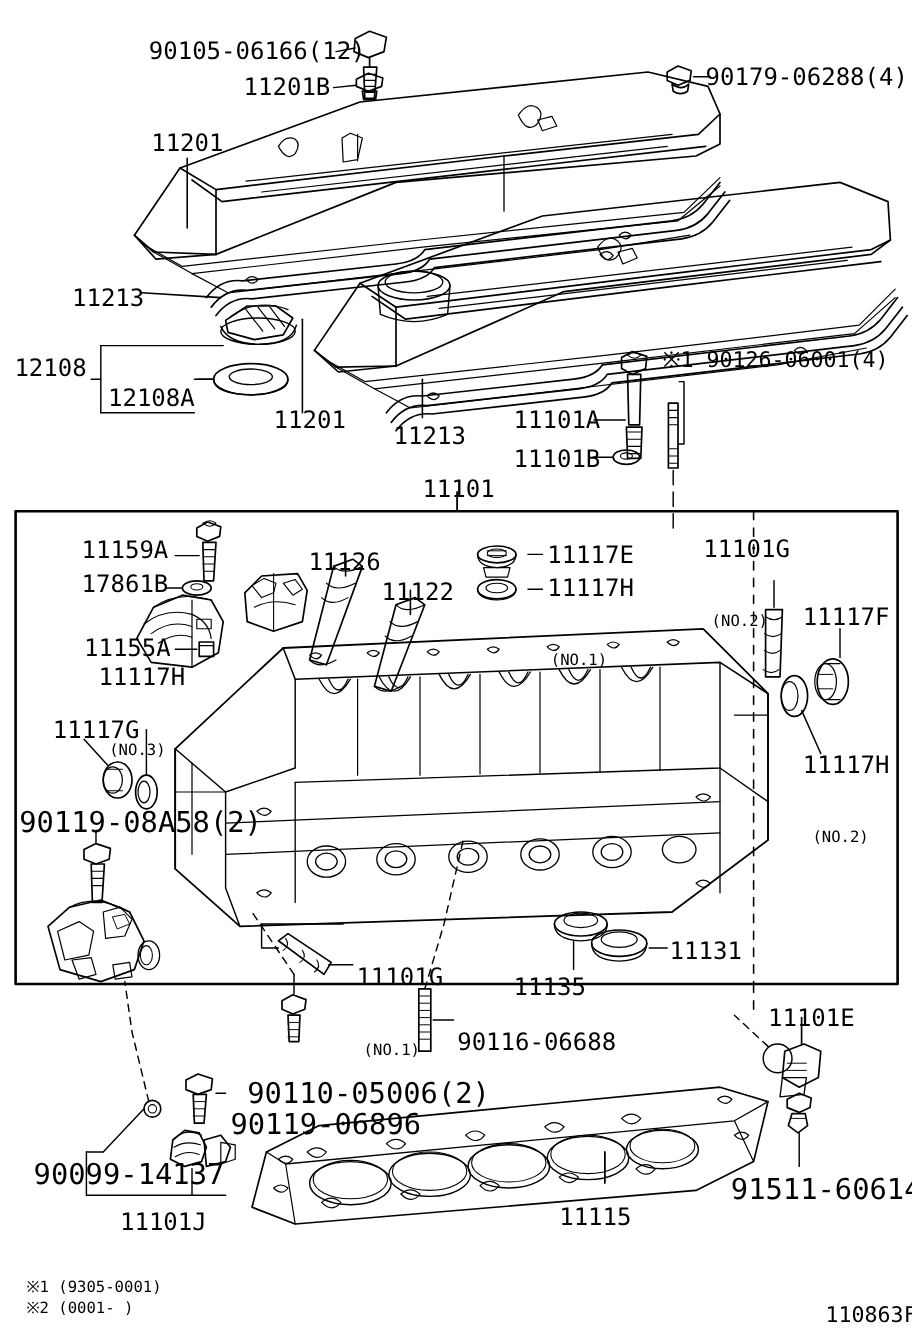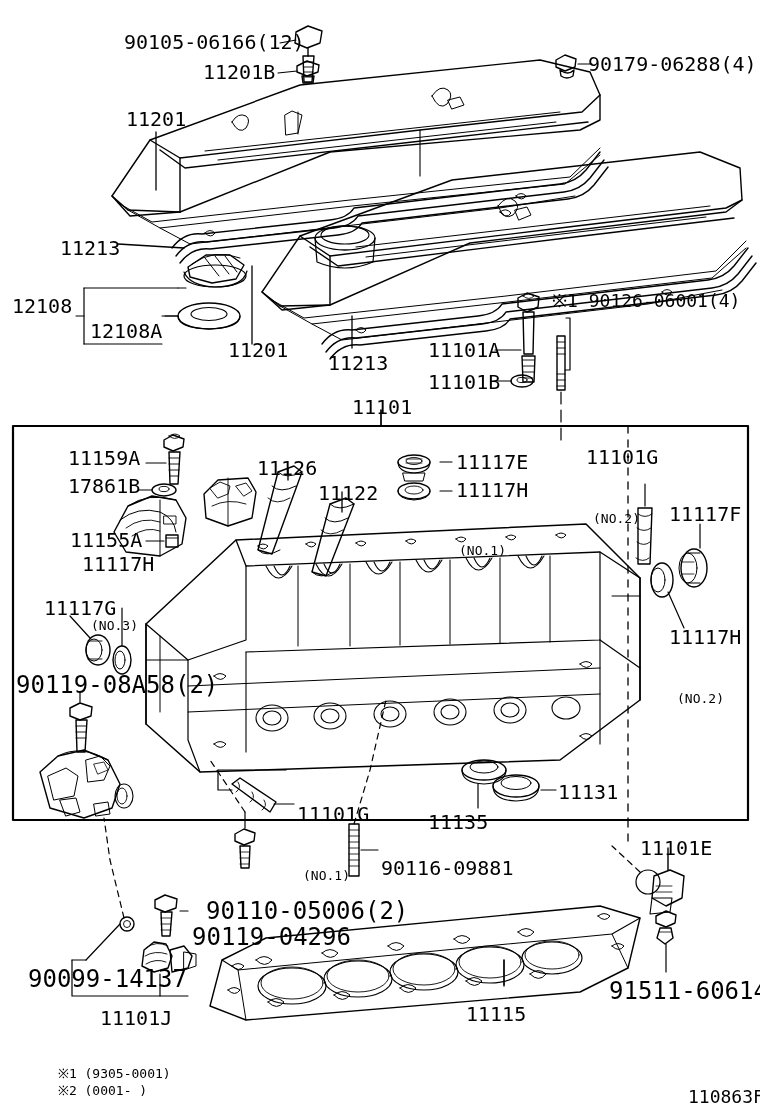--- a/index.html
+++ b/index.html
@@ -5,21 +5,21 @@
   html,body{margin:0;padding:0;background:#fff;}
   body{width:760px;height:1112px;position:relative;overflow:hidden;
        font-family:"DejaVu Sans Mono","Liberation Mono",monospace;color:#000;}
   #stage{position:absolute;left:0;top:0;width:760px;height:1112px;}
   svg.layer{position:absolute;left:0;top:0;width:760px;height:1112px;}
   .lbl{position:absolute;white-space:nowrap;font-weight:normal;letter-spacing:0px;}
   .l20{font-size:20px;line-height:20px;}
   .l19{font-size:24px;line-height:19px;}
   .l18{font-size:18px;line-height:18px;}
   .l13{font-size:13px;line-height:13px;font-weight:normal;margin-top:44px;}
-  .foot{font-size:13px;line-height:17px;font-weight:normal;margin-left:36px;}
+  .foot{font-size:13px;line-height:17px;font-weight:normal;}
   .dnum{font-size:18px;font-weight:normal;}
 </style>
 </head>
 <body>
 
 <div id="stage">
 
   <svg class="layer" viewBox="0 0 760 1112" xmlns="http://www.w3.org/2000/svg">
     <g fill="none" stroke="#000" stroke-width="1.4" stroke-linejoin="round" stroke-linecap="round">
 
@@ -564,25 +564,25 @@
 
   <div class="lbl l19" style="left:16px;top:676px;">90119-08A58(2)</div>
 
   <div class="lbl l20" style="left:297px;top:804px;">11101G</div>
   <div class="lbl l13" style="left:303px;top:825px;">(NO.1)</div>
 
   <div class="lbl l20" style="left:558px;top:782px;">11131</div>
 
   <div class="lbl l20" style="left:428px;top:812px;">11135</div>
 
-  <div class="lbl l20" style="left:381px;top:858px;">90116-09881</div>
+  <div class="lbl l20" style="left:381px;top:858px;">90116-06688</div>
 
   <div class="lbl l19" style="left:206px;top:902px;">90110-05006(2)</div>
 
-  <div class="lbl l19" style="left:192px;top:928px;">90119-04296</div>
+  <div class="lbl l19" style="left:192px;top:928px;">90119-06896</div>
 
   <div class="lbl l19" style="left:28px;top:970px;">90099-14137</div>
 
   <div class="lbl l20" style="left:100px;top:1008px;">11101J</div>
 
   <div class="lbl l20" style="left:640px;top:838px;">11101E</div>
 
   <div class="lbl l19" style="left:609px;top:982px;">91511-60614(4)</div>
 
   <div class="lbl l20" style="left:466px;top:1004px;">11115</div>

